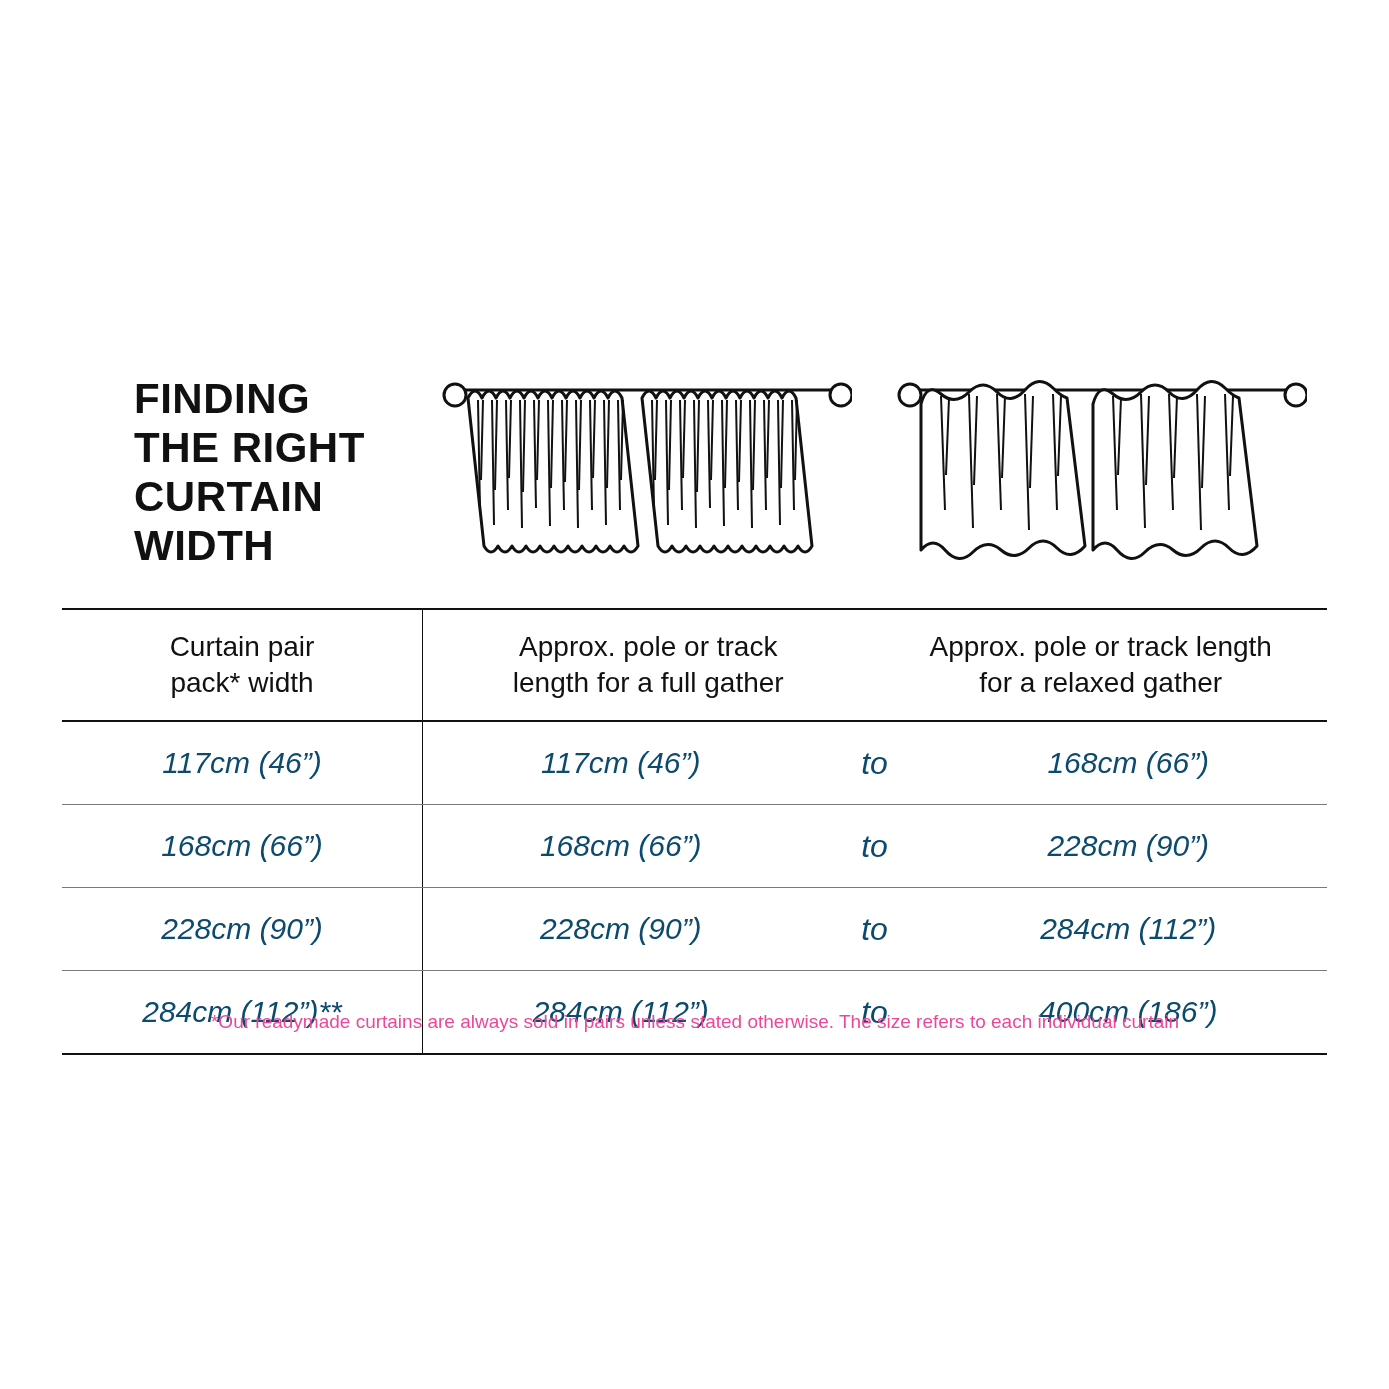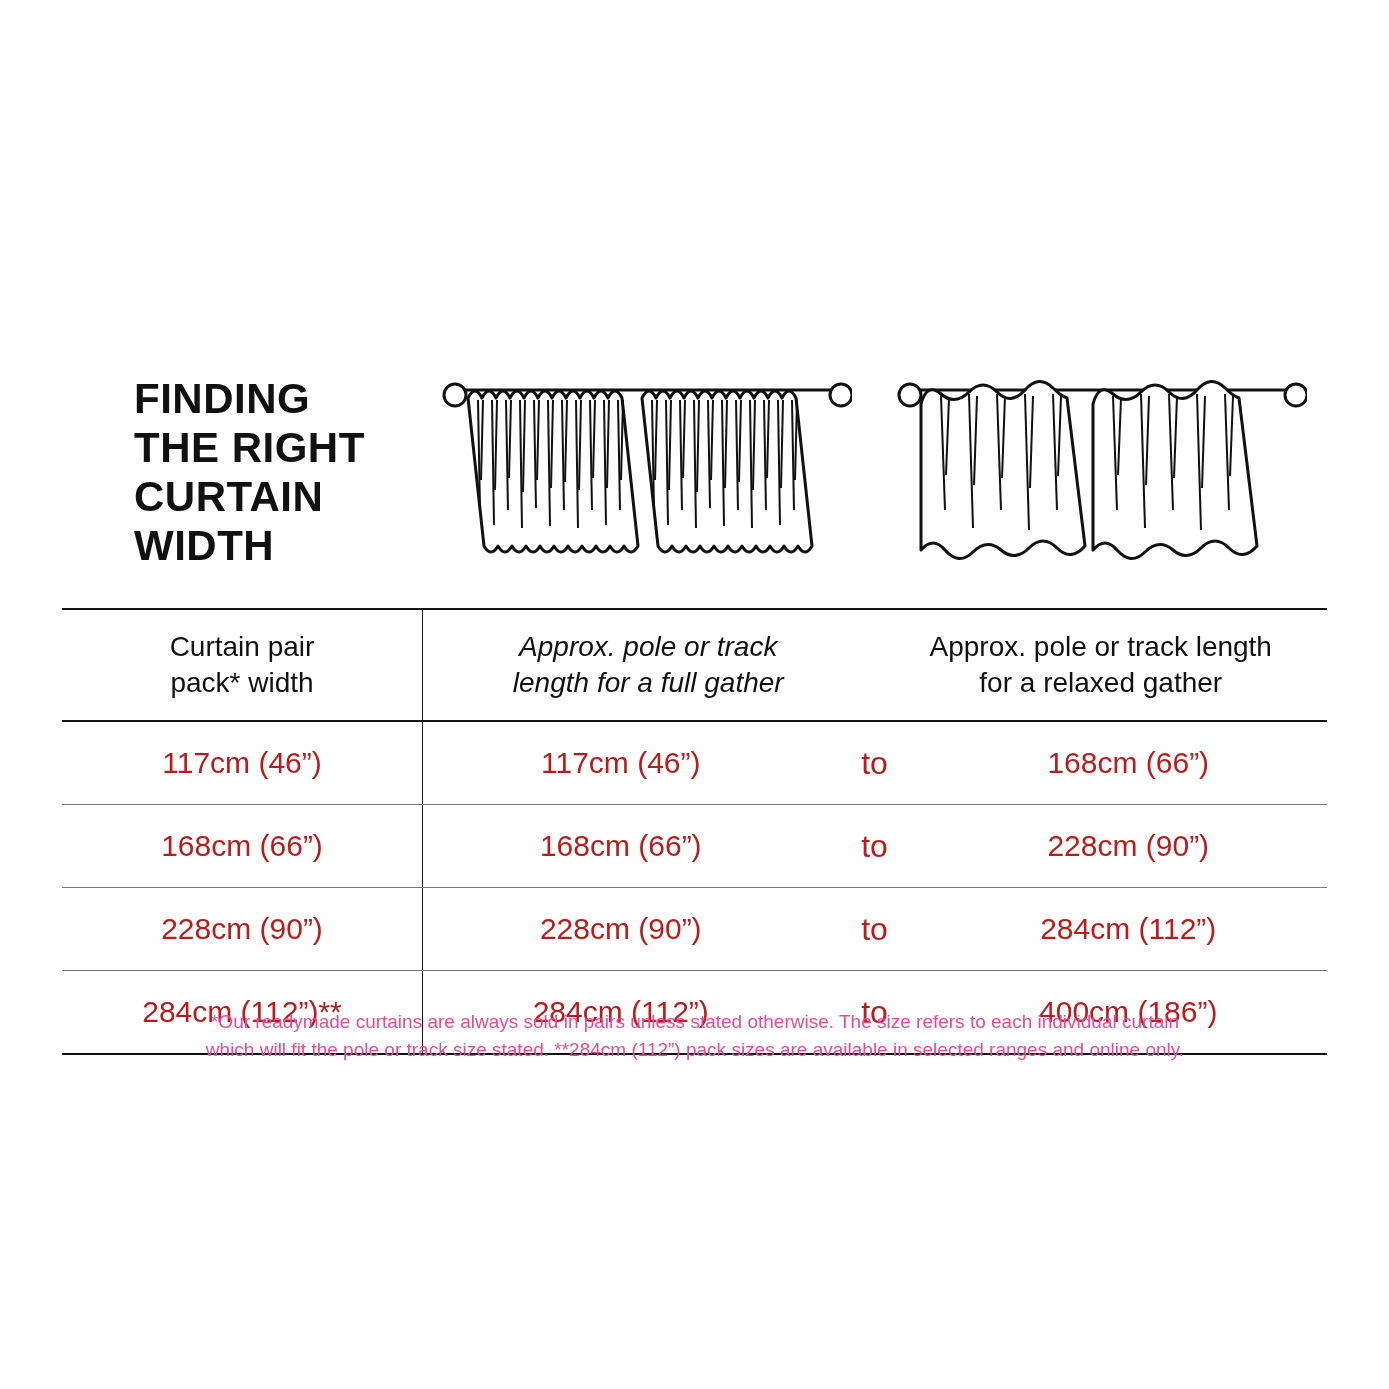--- a/index.html
+++ b/index.html
@@ -113,21 +113,22 @@
     align-items: center;
     justify-content: center;
     text-align: center;
     padding: 0 10px;
     box-sizing: border-box;
   }
 
   .data-row .cell {
     height: 82px;
     font-size: 30px;
-    color: #b91c1c;
+    color: #0c4a6e;
+    font-style: italic;
   }
   .data-inner {
     display: flex;
     width: 100%;
     align-items: center;
   }
   .d-from { flex: 1; text-align: center; }
   .d-to { width: 110px; text-align: center; font-size: 32px; }
   .d-upto { flex: 1; text-align: center; }
 
@@ -258,21 +259,21 @@
   <div class="table">
 
     <div class="rule"></div>
 
     <div class="row head-row">
       <div class="vline"></div>
       <div class="cell col1" style="white-space:pre-line;">Curtain pair
 pack* width</div>
       <div class="cell col2">
         <div class="head2-inner">
-          <div class="head2-a" style="white-space:pre-line;font-style:italic;">Approx. pole or track
+          <div class="head2-a" style="white-space:pre-line;">Approx. pole or track
 length for a full gather</div>
           <div class="head2-b" style="white-space:pre-line;">Approx. pole or track length
 for a relaxed gather</div>
         </div>
       </div>
     </div>
 
     <div class="rule"></div>
 
     <div class="row data-row">
@@ -327,16 +328,15 @@
           <div class="d-upto">400cm (186”)</div>
         </div>
       </div>
     </div>
 
     <div class="rule"></div>
   </div>
 
   <div class="footnote">
     <span class="l">*Our readymade curtains are always sold in pairs unless stated otherwise. The size refers to each individual curtain</span>
-    <span class="l">which will fit the pole or track size stated. **284cm (112”) pack sizes are available in selected ranges and online only.</span>
   </div>
 
 </div>
 
 </body></html>

